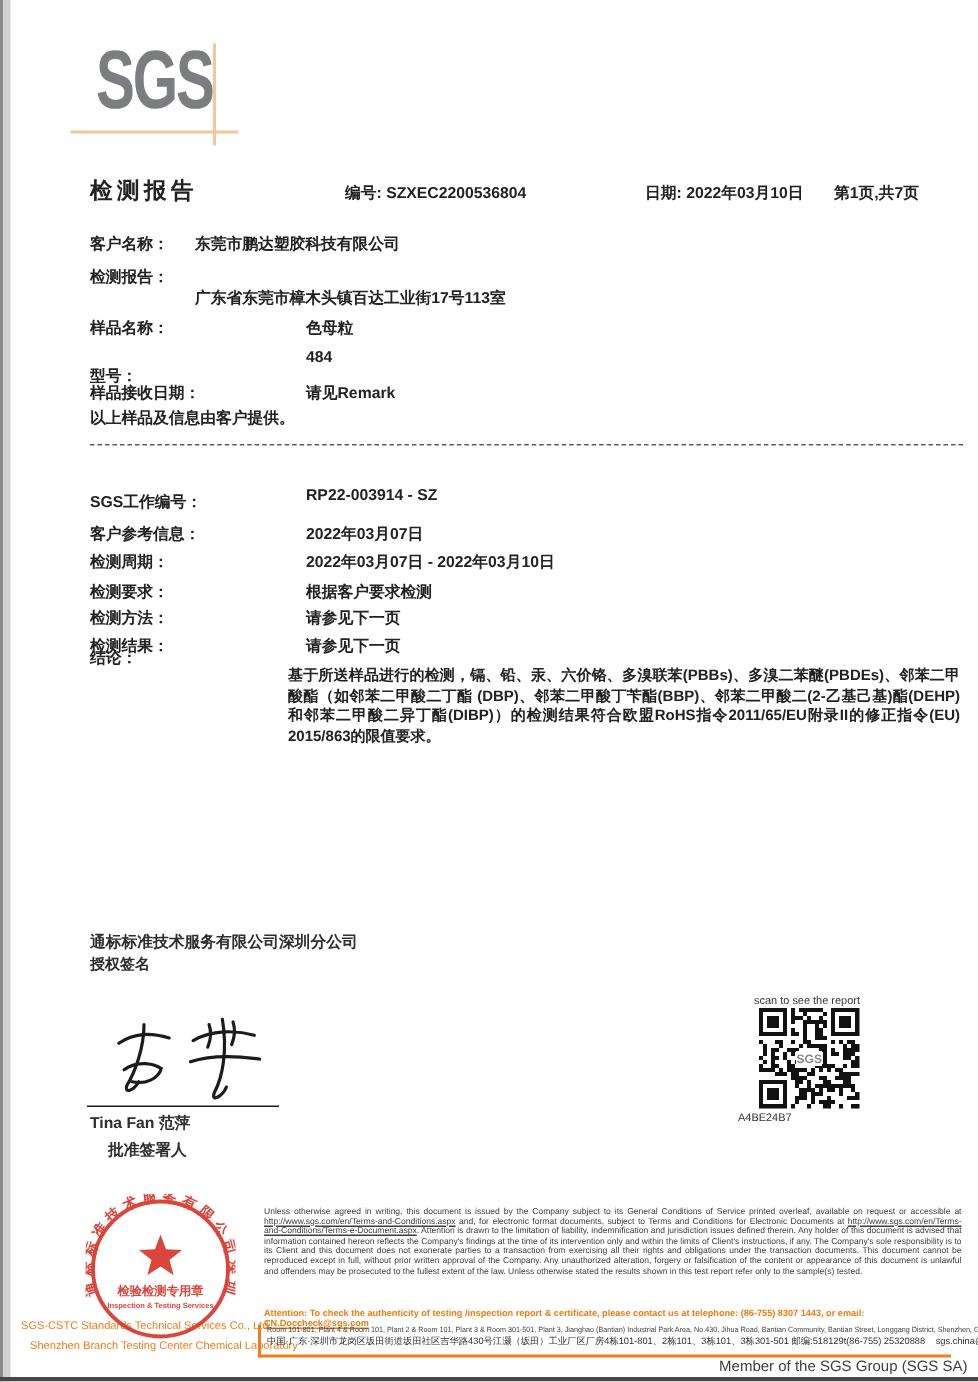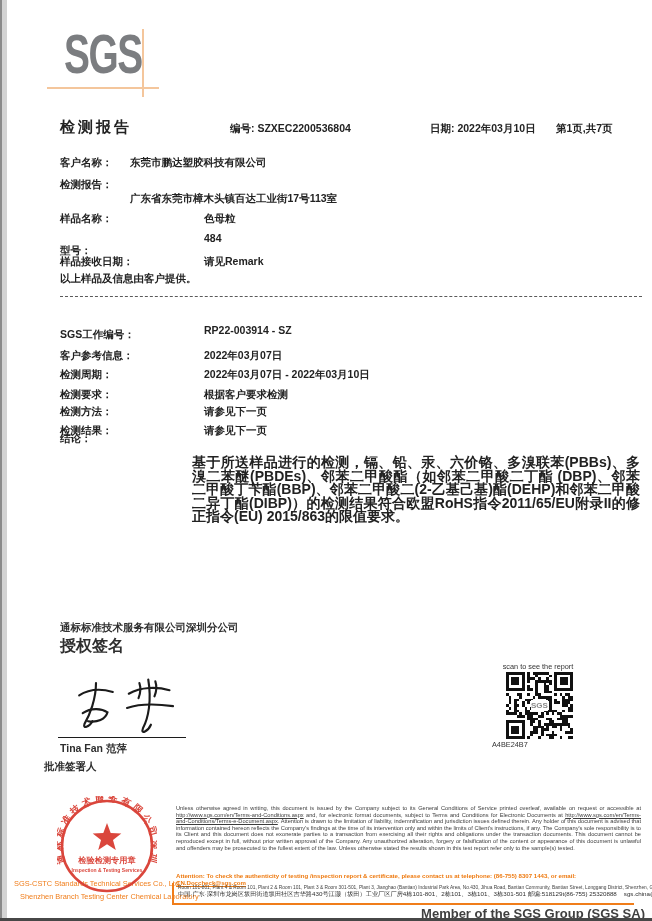--- a/index.html
+++ b/index.html
@@ -27,30 +27,30 @@
   .meta-date{left:430px;}
   .meta-page{left:556px;}
 
   .lbl{position:absolute;left:60px;font-size:10.5px;font-weight:600;color:#222;white-space:nowrap;}
   .val{position:absolute;font-size:10.5px;font-weight:600;color:#222;white-space:nowrap;margin-left:12px;}
   .v1{left:118px;} 
   .v2{left:192px;} 
 
   .sep-dashed{left:60px;top:296px;width:582px;border-top:1.5px dashed #5a5a5a;}
 
-  .conclusion{left:192px;top:456px;width:448px;font-size:14px;font-weight:600;
+  .conclusion{left:192px;top:444px;width:448px;font-size:10px;font-weight:600;
     line-height:13.6px;color:#222;text-align:justify;}
 
   
   .sig-company{left:60px;top:621px;font-size:10.5px;font-weight:600;}
-  .sig-auth{left:60px;top:636px;font-size:16px;font-weight:600;}
+  .sig-auth{left:60px;top:636px;font-size:10px;font-weight:600;}
   .sig-draw{left:64px;top:676px;width:126px;height:62px;}
   .sig-line{left:58px;top:737px;width:128px;border-top:1.6px solid #1c1c1c;}
   .sig-name{left:60px;top:742px;font-size:10.5px;font-weight:600;}
-  .sig-title{left:44px;top:760px;font-size:10.5px;font-weight:600;}
+  .sig-title{left:72px;top:760px;font-size:10.5px;font-weight:600;}
 
   
   .qr-caption{left:492px;top:662px;width:92px;text-align:center;font-size:7.3px;color:#333;}
   .qr-svg{left:506px;top:672px;width:67px;height:67px;}
   .qr-id{left:492px;top:740px;width:92px;font-size:7.3px;color:#333;}
 
   
   .stamp{left:57px;top:796px;width:100px;height:100px;opacity:.93;}
   .cstc-1{left:14px;top:879px;font-size:7.4px;color:#f07d1a;white-space:nowrap;}
   .cstc-2{left:20px;top:892px;font-size:7.4px;color:#f07d1a;white-space:nowrap;text-align:center;}
@@ -64,21 +64,21 @@
 
   .addr-box{left:172px;top:883px;width:462px;height:22px;
     border-left:2px solid #f07d1a;border-bottom:2px solid #f07d1a;
     padding:1px 0 0 4px;box-sizing:border-box;}
   .addr-row{display:flex;align-items:baseline;white-space:nowrap;}
   .addr-en{font-size:5px;color:#424242;transform:scale(0.96,1);transform-origin:left;}
   .addr-cn{font-size:6.2px;color:#2f2f2f;}
   .phone{margin-left:auto;font-size:6.2px;color:#2f2f2f;}
   .mail-cn{margin-left:7px;font-size:6.2px;color:#2f2f2f;}
 
-  .member{right:7px;top:906px;font-size:13px;color:#3f3f3f;font-weight:bold;}
+  .member{right:7px;top:906px;font-size:10px;color:#3f3f3f;}
 </style>
 </head>
 <body>
 
 <div class="abs edge-left"></div>
 
 <div class="abs sgs-logo">SGS</div>
 <div class="abs cross-h"></div>
 <div class="abs cross-v"></div>
 

